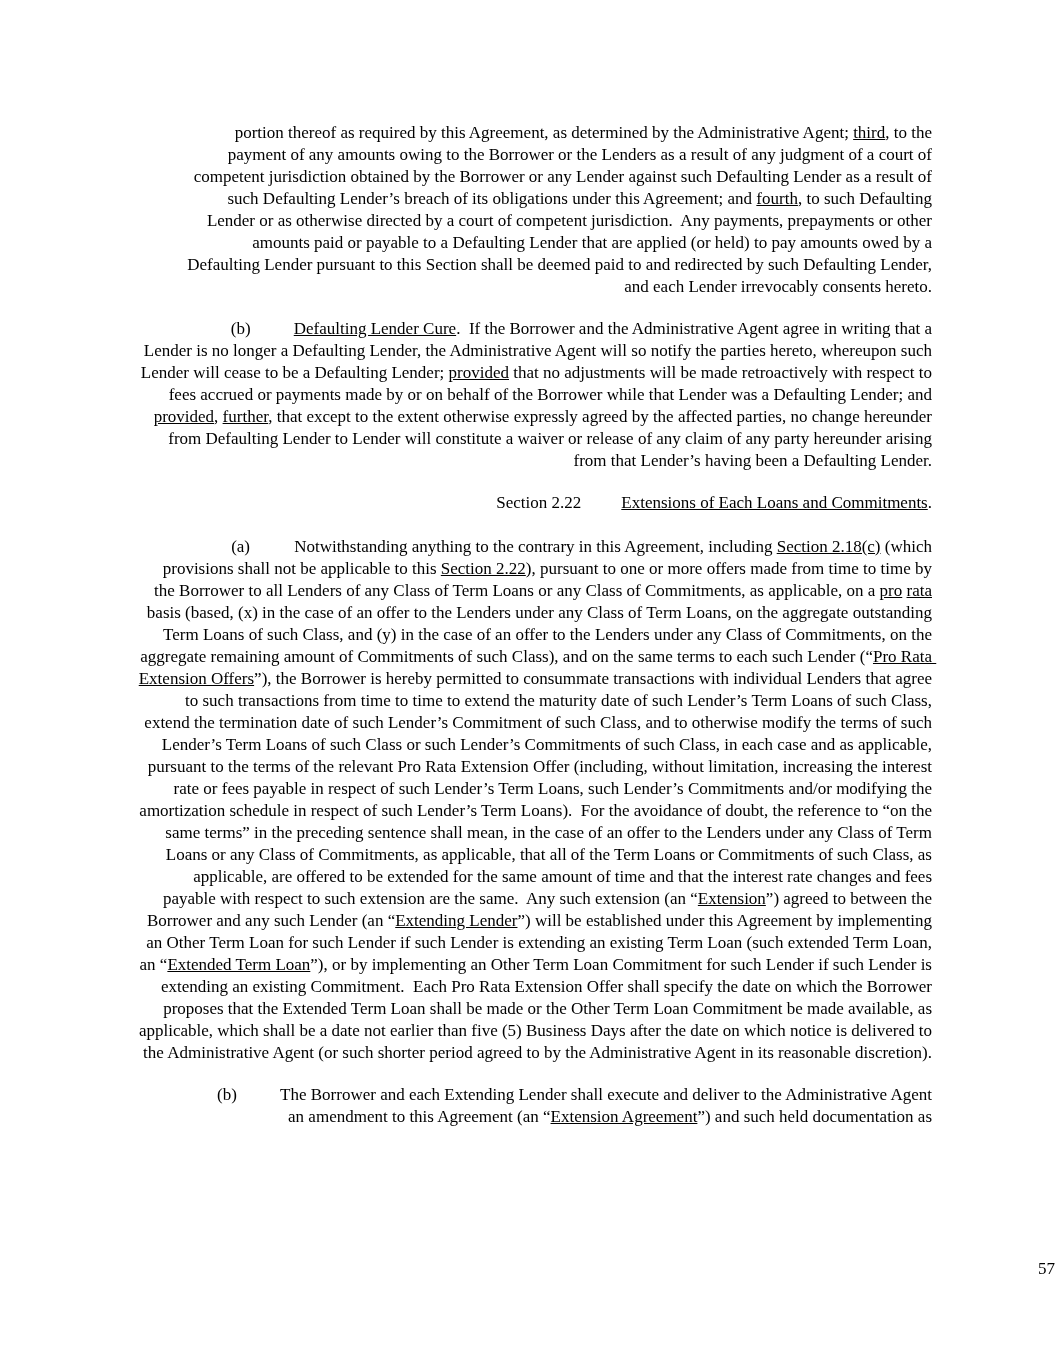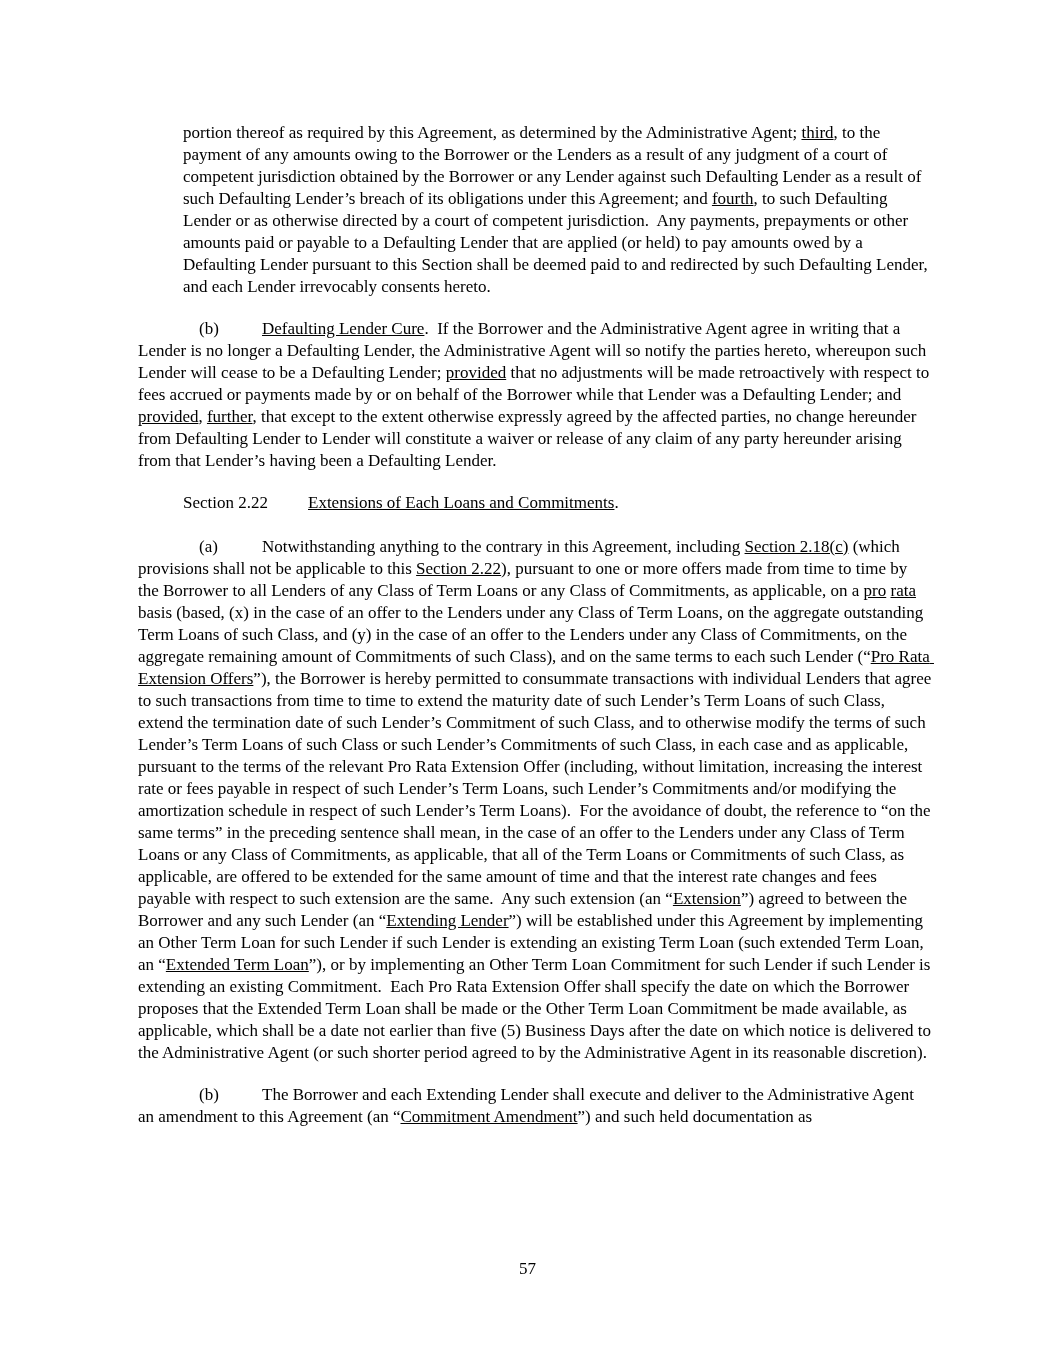--- a/index.html
+++ b/index.html
@@ -13,51 +13,51 @@
     font-family: "Liberation Serif", "DejaVu Serif", serif;
     font-size: 17px;
     line-height: 22px;
     overflow: hidden;
   }
   .doc-body {
     position: absolute;
     left: 122px;
     top: 122px;
     width: 810px;
-    text-align: left;
+    text-align: right;
   }
   .doc-body p {
     margin: 0 0 20px 0;
     white-space: pre-wrap;
     tab-size: 8;
     tab-size: 62px;
     -moz-tab-size: 62px;
   }
   
   .doc-body p.indent { margin-left: 61px; }
   
   .doc-body p.body { text-indent: 61px; margin-left: 16px; }
   
   .doc-body p.heading { text-indent: 61px; margin-bottom: 22px; }
   .u { text-decoration: underline; }
   .footer {
     position: absolute;
     left: 0;
     top: 1258px;
     width: 1055px;
-    text-align: center;
+    text-align: right;
   }
 </style>
 </head>
 <body>
 
 <div class="page">
   <div class="doc-body">
       <p class="indent"><span>portion thereof as required by this Agreement, as determined by the Administrative Agent; </span><span class="u">third</span><span>, to the payment of any amounts owing to the Borrower or the Lenders as a result of any judgment of a court of competent jurisdiction obtained by the Borrower or any Lender against such Defaulting Lender as a result of such Defaulting Lender’s breach of its obligations under this Agreement; and </span><span class="u">fourth</span><span>, to such Defaulting Lender or as otherwise directed by a court of competent jurisdiction.  Any payments, prepayments or other amounts paid or payable to a Defaulting Lender that are applied (or held) to pay amounts owed by a Defaulting Lender pursuant to this Section shall be deemed paid to and redirected by such Defaulting Lender, and each Lender irrevocably consents hereto.</span></p>
       <p class="body"><span>(b)	</span><span class="u">Defaulting Lender Cure</span><span>.  If the Borrower and the Administrative Agent agree in writing that a Lender is no longer a Defaulting Lender, the Administrative Agent will so notify the parties hereto, whereupon such Lender will cease to be a Defaulting Lender; </span><span class="u">provided</span><span> that no adjustments will be made retroactively with respect to fees accrued or payments made by or on behalf of the Borrower while that Lender was a Defaulting Lender; and </span><span class="u">provided</span><span>, </span><span class="u">further</span><span>, that except to the extent otherwise expressly agreed by the affected parties, no change hereunder from Defaulting Lender to Lender will constitute a waiver or release of any claim of any party hereunder arising from that Lender’s having been a Defaulting Lender.</span></p>
       <p class="heading"><span>Section 2.22	</span><span class="u">Extensions of Each Loans and Commitments</span><span>.</span></p>
       <p class="body"><span>(a)	Notwithstanding anything to the contrary in this Agreement, including </span><span class="u">Section 2.18(c)</span><span> (which provisions shall not be applicable to this </span><span class="u">Section 2.22</span><span>), pursuant to one or more offers made from time to time by the Borrower to all Lenders of any Class of Term Loans or any Class of Commitments, as applicable, on a </span><span class="u">pro</span><span> </span><span class="u">rata</span><span> basis (based, (x) in the case of an offer to the Lenders under any Class of Term Loans, on the aggregate outstanding Term Loans of such Class, and (y) in the case of an offer to the Lenders under any Class of Commitments, on the aggregate remaining amount of Commitments of such Class), and on the same terms to each such Lender (“</span><span class="u">Pro Rata Extension Offers</span><span>”), the Borrower is hereby permitted to consummate transactions with individual Lenders that agree to such transactions from time to time to extend the maturity date of such Lender’s Term Loans of such Class, extend the termination date of such Lender’s Commitment of such Class, and to otherwise modify the terms of such Lender’s Term Loans of such Class or such Lender’s Commitments of such Class, in each case and as applicable, pursuant to the terms of the relevant Pro Rata Extension Offer (including, without limitation, increasing the interest rate or fees payable in respect of such Lender’s Term Loans, such Lender’s Commitments and/or modifying the amortization schedule in respect of such Lender’s Term Loans).  For the avoidance of doubt, the reference to “on the same terms” in the preceding sentence shall mean, in the case of an offer to the Lenders under any Class of Term Loans or any Class of Commitments, as applicable, that all of the Term Loans or Commitments of such Class, as applicable, are offered to be extended for the same amount of time and that the interest rate changes and fees payable with respect to such extension are the same.  Any such extension (an “</span><span class="u">Extension</span><span>”) agreed to between the Borrower and any such Lender (an “</span><span class="u">Extending Lender</span><span>”) will be established under this Agreement by implementing an Other Term Loan for such Lender if such Lender is extending an existing Term Loan (such extended Term Loan, an “</span><span class="u">Extended Term Loan</span><span>”), or by implementing an Other Term Loan Commitment for such Lender if such Lender is extending an existing Commitment.  Each Pro Rata Extension Offer shall specify the date on which the Borrower proposes that the Extended Term Loan shall be made or the Other Term Loan Commitment be made available, as applicable, which shall be a date not earlier than five (5) Business Days after the date on which notice is delivered to the Administrative Agent (or such shorter period agreed to by the Administrative Agent in its reasonable discretion).</span></p>
-      <p class="body"><span>(b)	The Borrower and each Extending Lender shall execute and deliver to the Administrative Agent an amendment to this Agreement (an “</span><span class="u">Commitment Amendment</span><span>”) and such held documentation as</span></p>
+      <p class="body"><span>(b)	The Borrower and each Extending Lender shall execute and deliver to the Administrative Agent an amendment to this Agreement (an “</span><span class="u">Extension Agreement</span><span>”) and such held documentation as</span></p>
     </div>
   <div class="footer">
     <span>57</span>
   </div>
 </div>
 
 </body></html>

